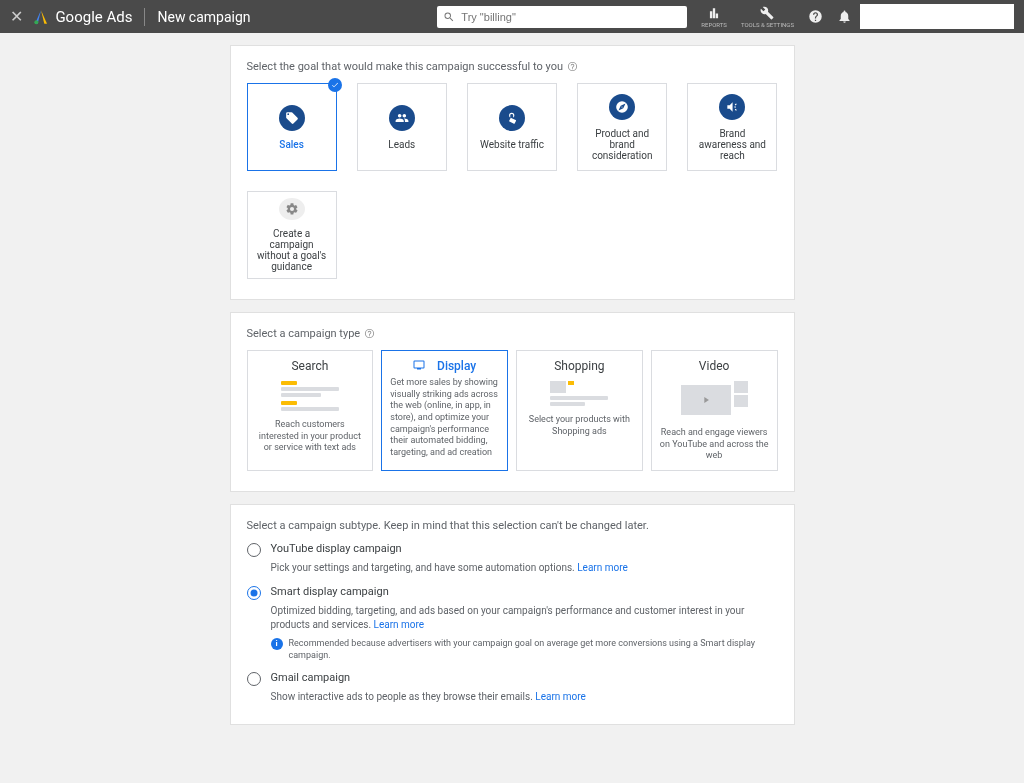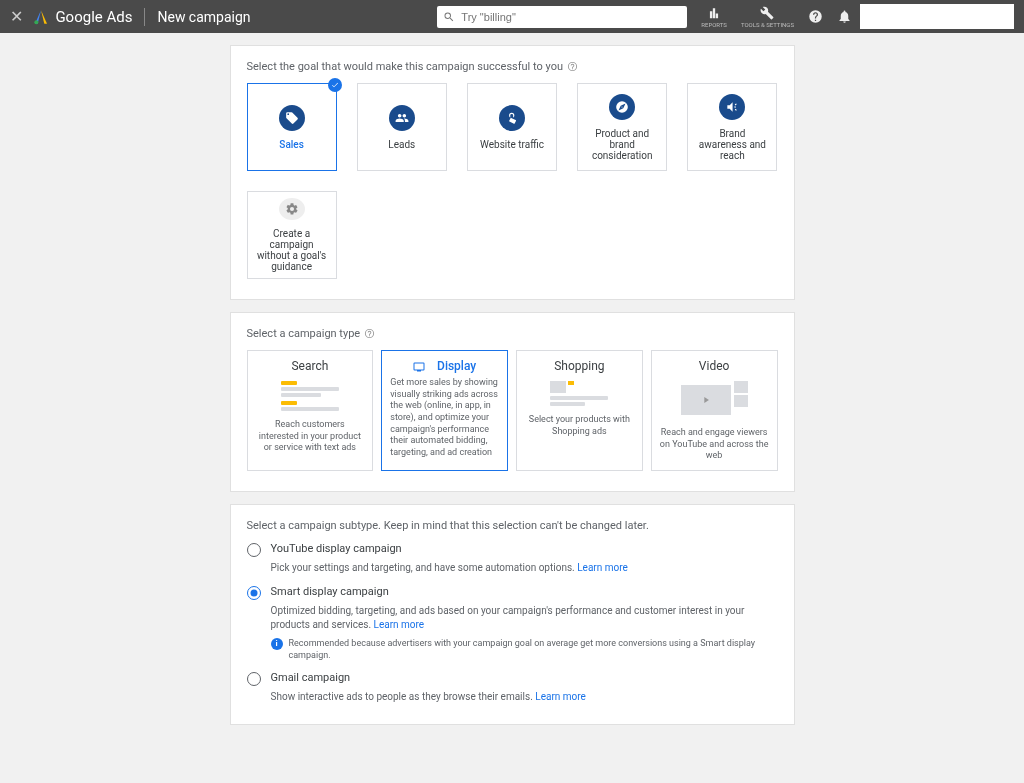--- a/index.html
+++ b/index.html
@@ -37,21 +37,21 @@
 .goal-icon svg { fill:#fff; }
 .goal-icon.grey { background:#eee; }
 .goal-icon.grey svg { fill:#888; }
 
 
 .type-grid { display:grid; grid-template-columns:repeat(4,1fr); gap:8px; }
 .type { border:1px solid #dadce0; padding:8px; cursor:pointer; font-size:9px; color:#3c4043; text-align:center; min-height:95px; display:flex; flex-direction:column; align-items:center; }
 .type .t-title { font-size:12px; margin-bottom:4px; }
 .type .t-desc { font-size:9px; color:#5f6368; line-height:1.3; }
 .type.selected { border:1.5px solid #1a73e8; text-align:left; }
-.type.selected .t-title { color:#1a73e8; font-weight:500; display:flex; align-items:flex-end; gap:12px; }
+.type.selected .t-title { color:#1a73e8; font-weight:500; display:flex; align-items:flex-start; gap:12px; }
 .type.selected .t-desc { text-align:left; }
 .type-second { width:calc(25% - 6px); }
 .mock-ad { width:58px; margin:4px auto 6px; }
 .mock-ad .bar { height:4px; background:#dadce0; margin-bottom:2px; border-radius:1px; }
 .mock-ad .bar.y { background:#fbbc04; width:16px; }
 .mock-video { width:50px; height:30px; background:#dadce0; margin:4px auto 6px; display:flex; align-items:center; justify-content:center; }
 
 
 .radio-row { display:flex; align-items:flex-start; gap:10px; margin:10px 0 4px; }
 .radio { width:14px; height:14px; border-radius:50%; border:1.5px solid #5f6368; flex-shrink:0; margin-top:1px; position:relative; }

